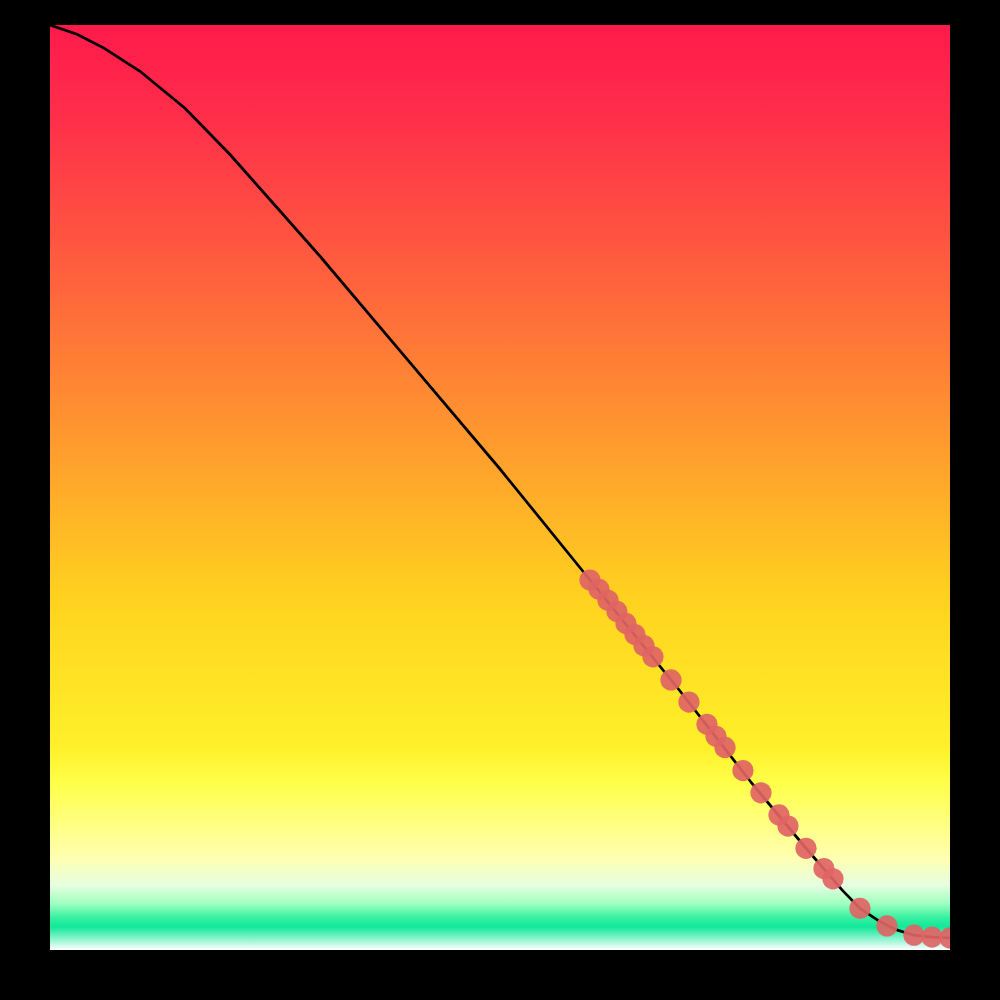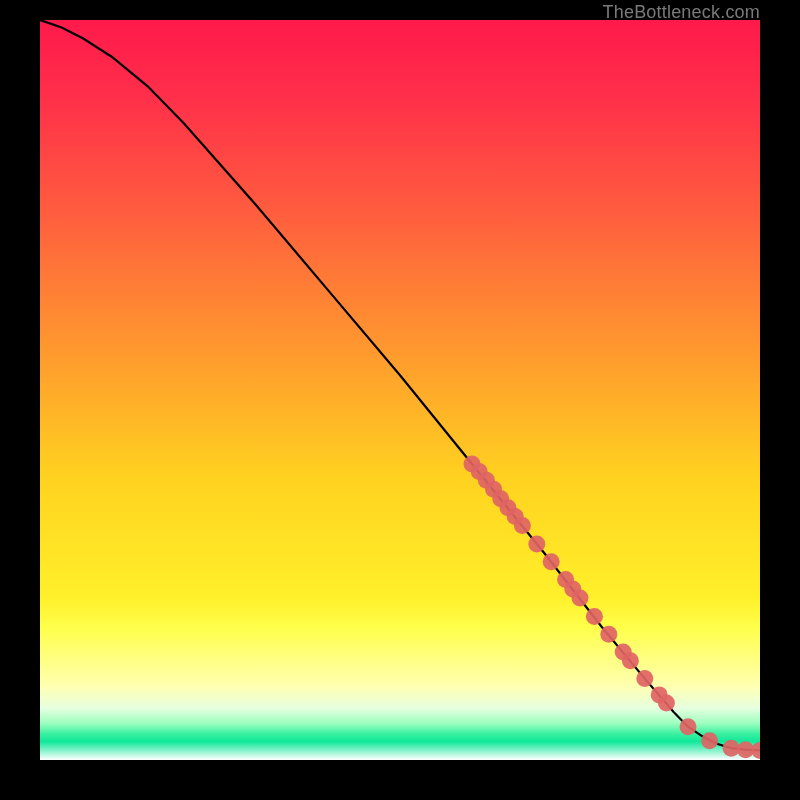--- a/index.html
+++ b/index.html
@@ -34,21 +34,20 @@
     letter-spacing: 0.2px;
   }
   svg {
     display: block;
   }
 </style>
 </head>
 <body>
 
 <div class="outer">
-  <div class="attribution">TheBottleneck.com</div>
   <div class="plot">
     <svg id="chart-svg" width="720" height="740" viewBox="0 0 720 740">
       <defs>
         <linearGradient id="bg-grad" x1="0" y1="0" x2="0" y2="1">
             <stop offset="0%" stop-color="#ff1a4b"></stop>
             <stop offset="10%" stop-color="#ff2e4a"></stop>
             <stop offset="25%" stop-color="#ff5a3f"></stop>
             <stop offset="45%" stop-color="#ff9a2e"></stop>
             <stop offset="62%" stop-color="#ffd21f"></stop>
             <stop offset="78%" stop-color="#fff02a"></stop>

